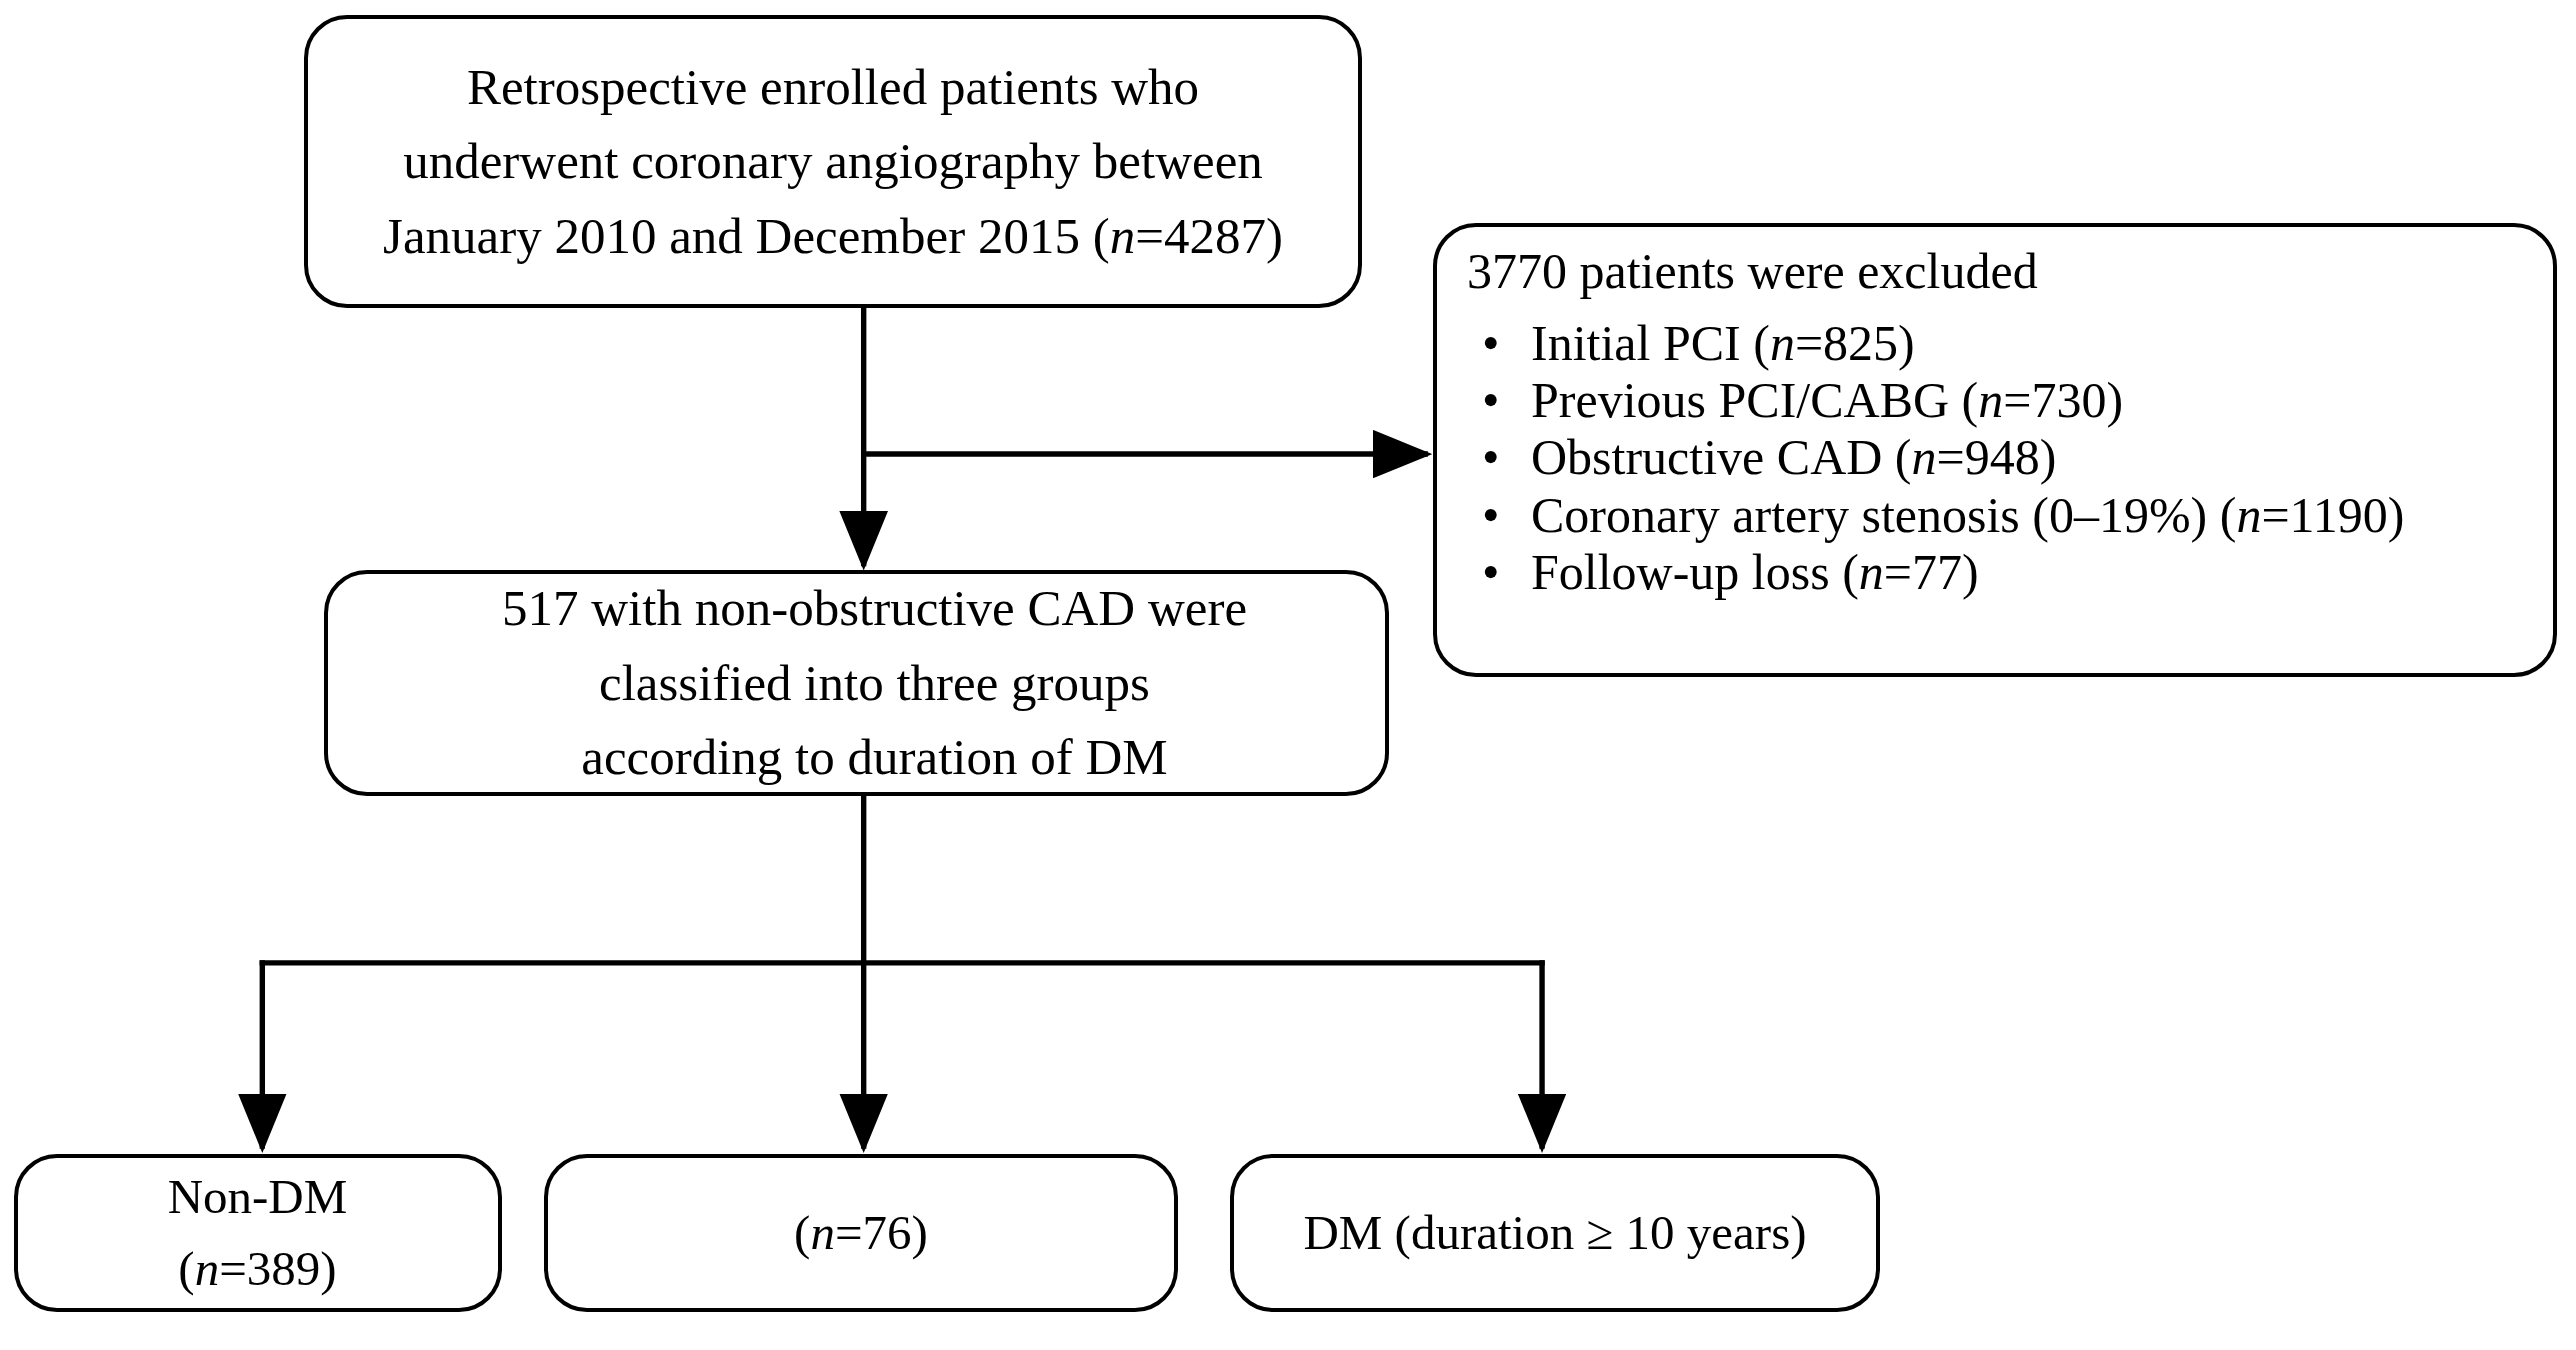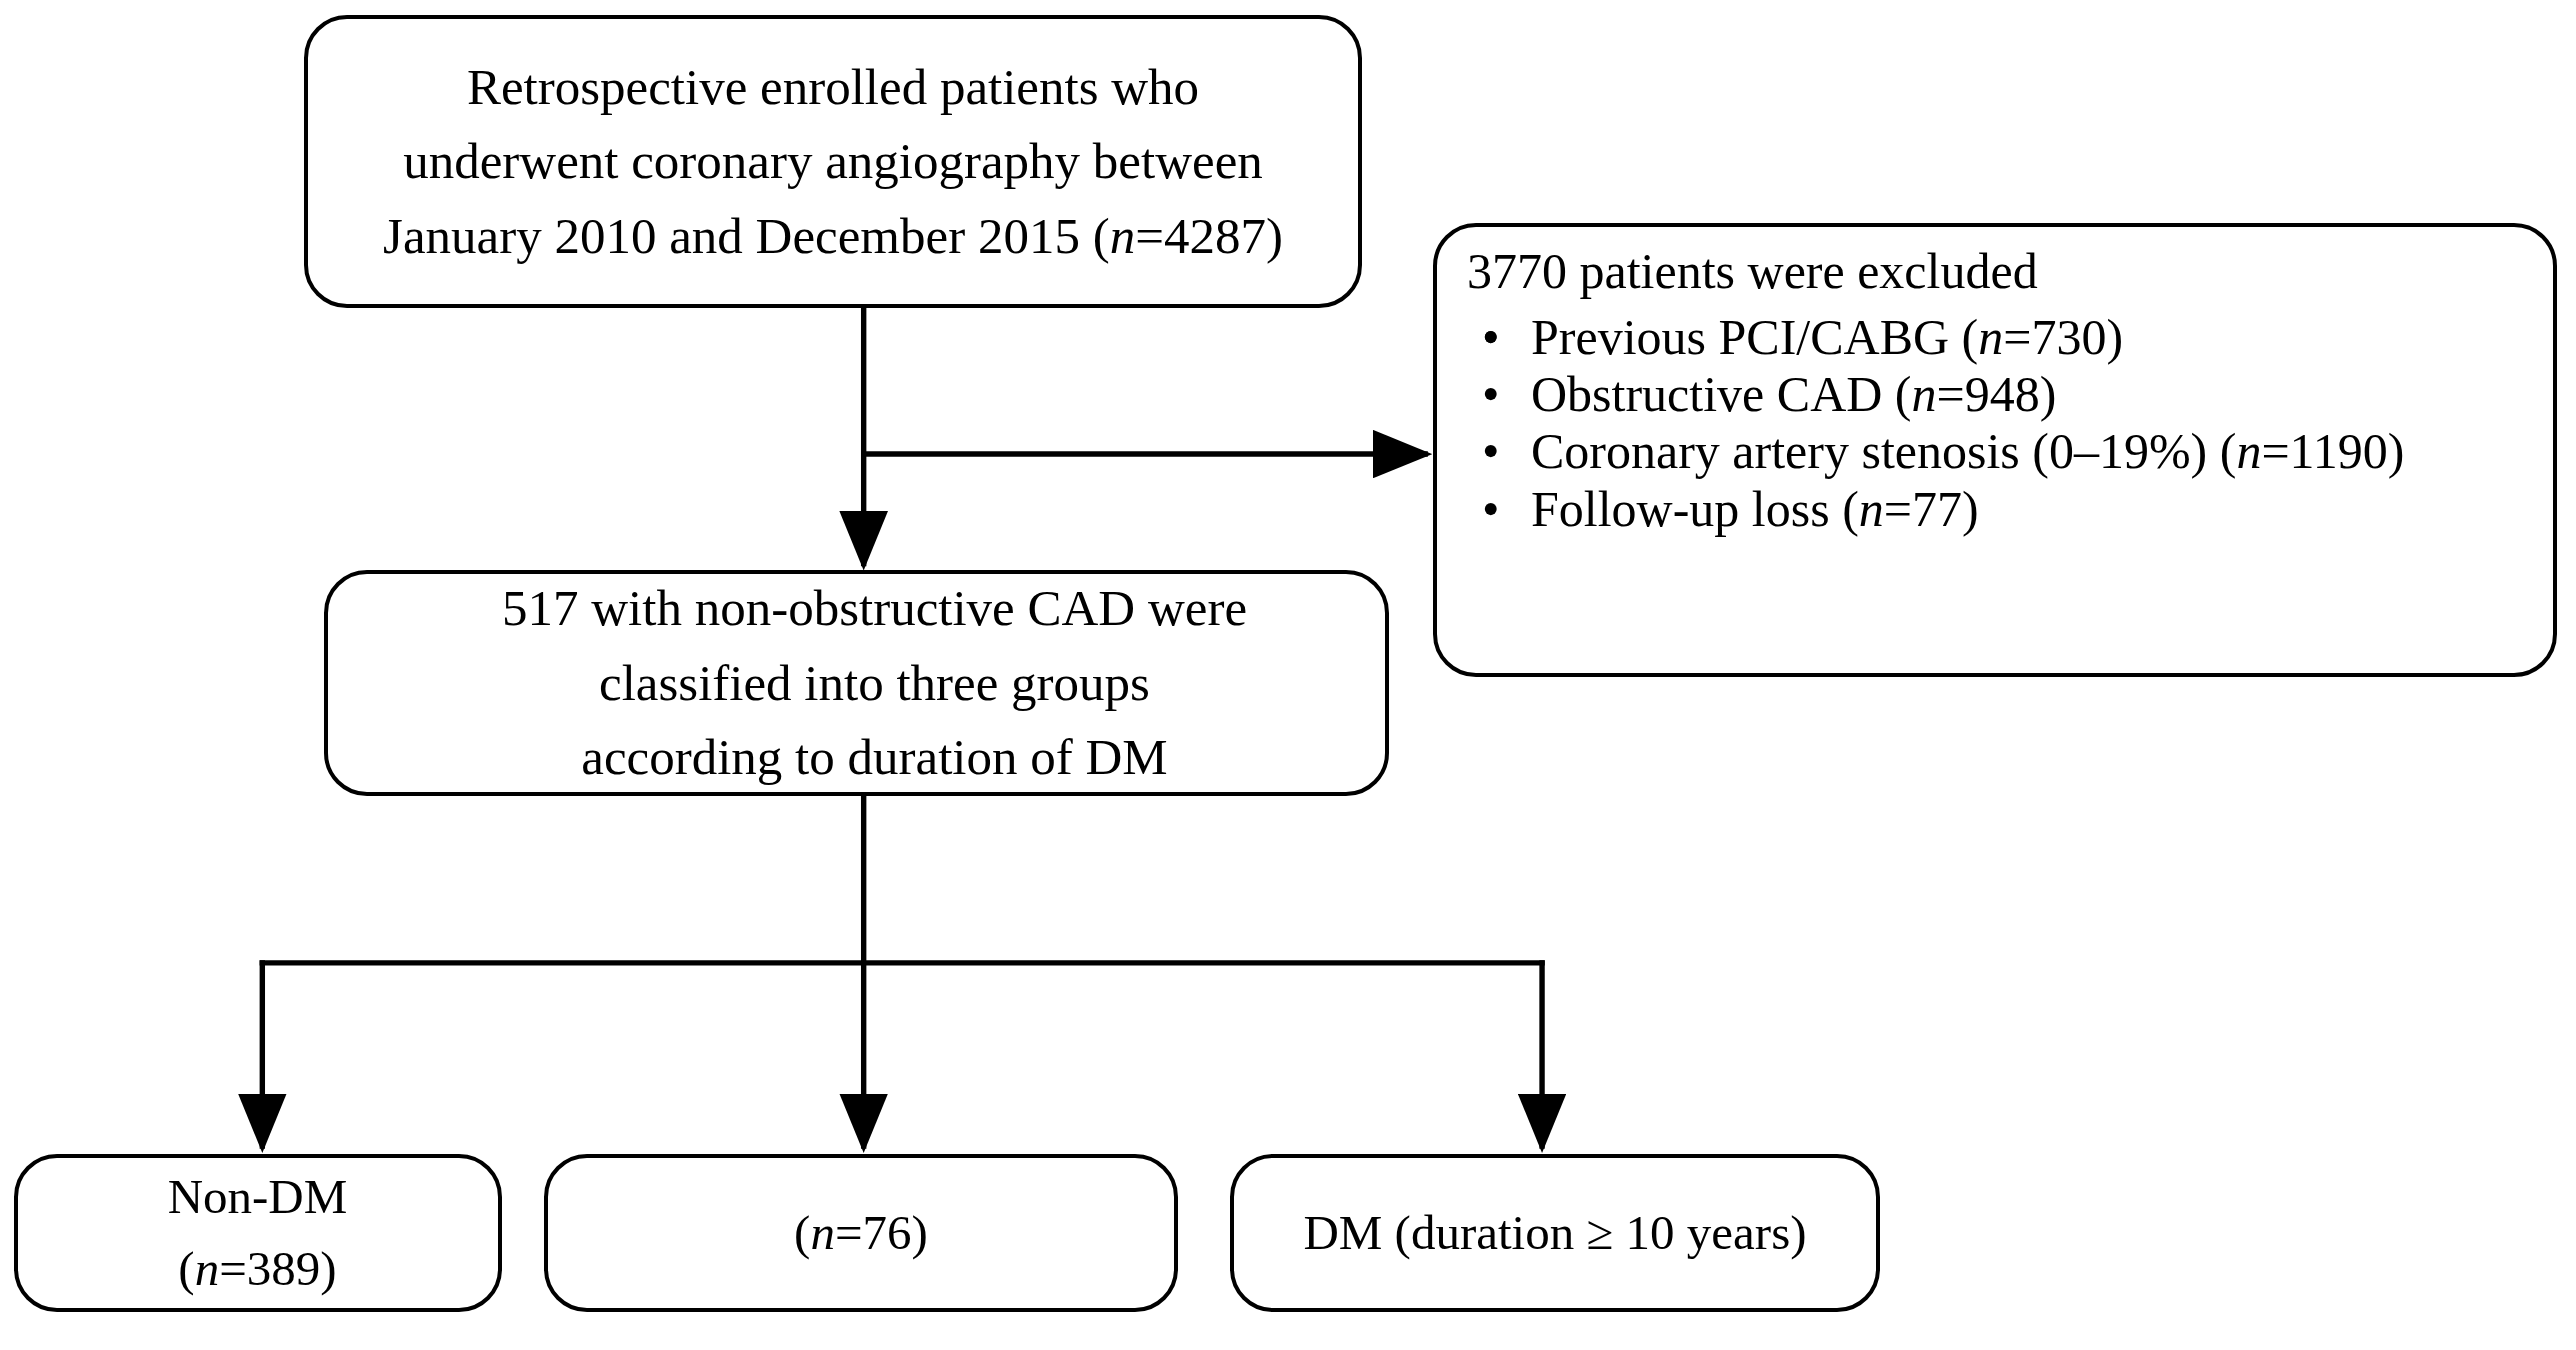--- a/index.html
+++ b/index.html
@@ -62,21 +62,21 @@
     justify-content: flex-start;
     padding: 17.6px 23px 17.6px 30px;
   }
   #node-excluded .inner {
     text-align: left;
     line-height: 1.04;
   }
   .excl-heading {
     display: block;
     white-space: nowrap;
-    margin: 0 0 14px 0;
+    margin: 0 0 20px 0;
   }
   ul.excl-list {
     list-style: none;
     margin: 0;
     padding: 0;
   }
   ul.excl-list li {
     display: block;
     white-space: nowrap;
     position: relative;
@@ -147,20 +147,21 @@
       <span class="node-text-line">January 2010 and December 2015 (<span class="ital">n</span>=4287)</span>
     </div>
   </div>
 
   <div class="node" id="node-excluded">
     <div class="inner">
       <span class="excl-heading">3770 patients were excluded</span>
       <ul class="excl-list">
         <li>
           <span class="bullet">•</span>
+          <span>Initial PCI (<span class="ital">n</span>=825)</span>
         </li>
         <li>
           <span class="bullet">•</span>
           <span>Previous PCI/CABG (<span class="ital">n</span>=730)</span>
         </li>
         <li>
           <span class="bullet">•</span>
           <span>Obstructive CAD (<span class="ital">n</span>=948)</span>
         </li>
         <li>

